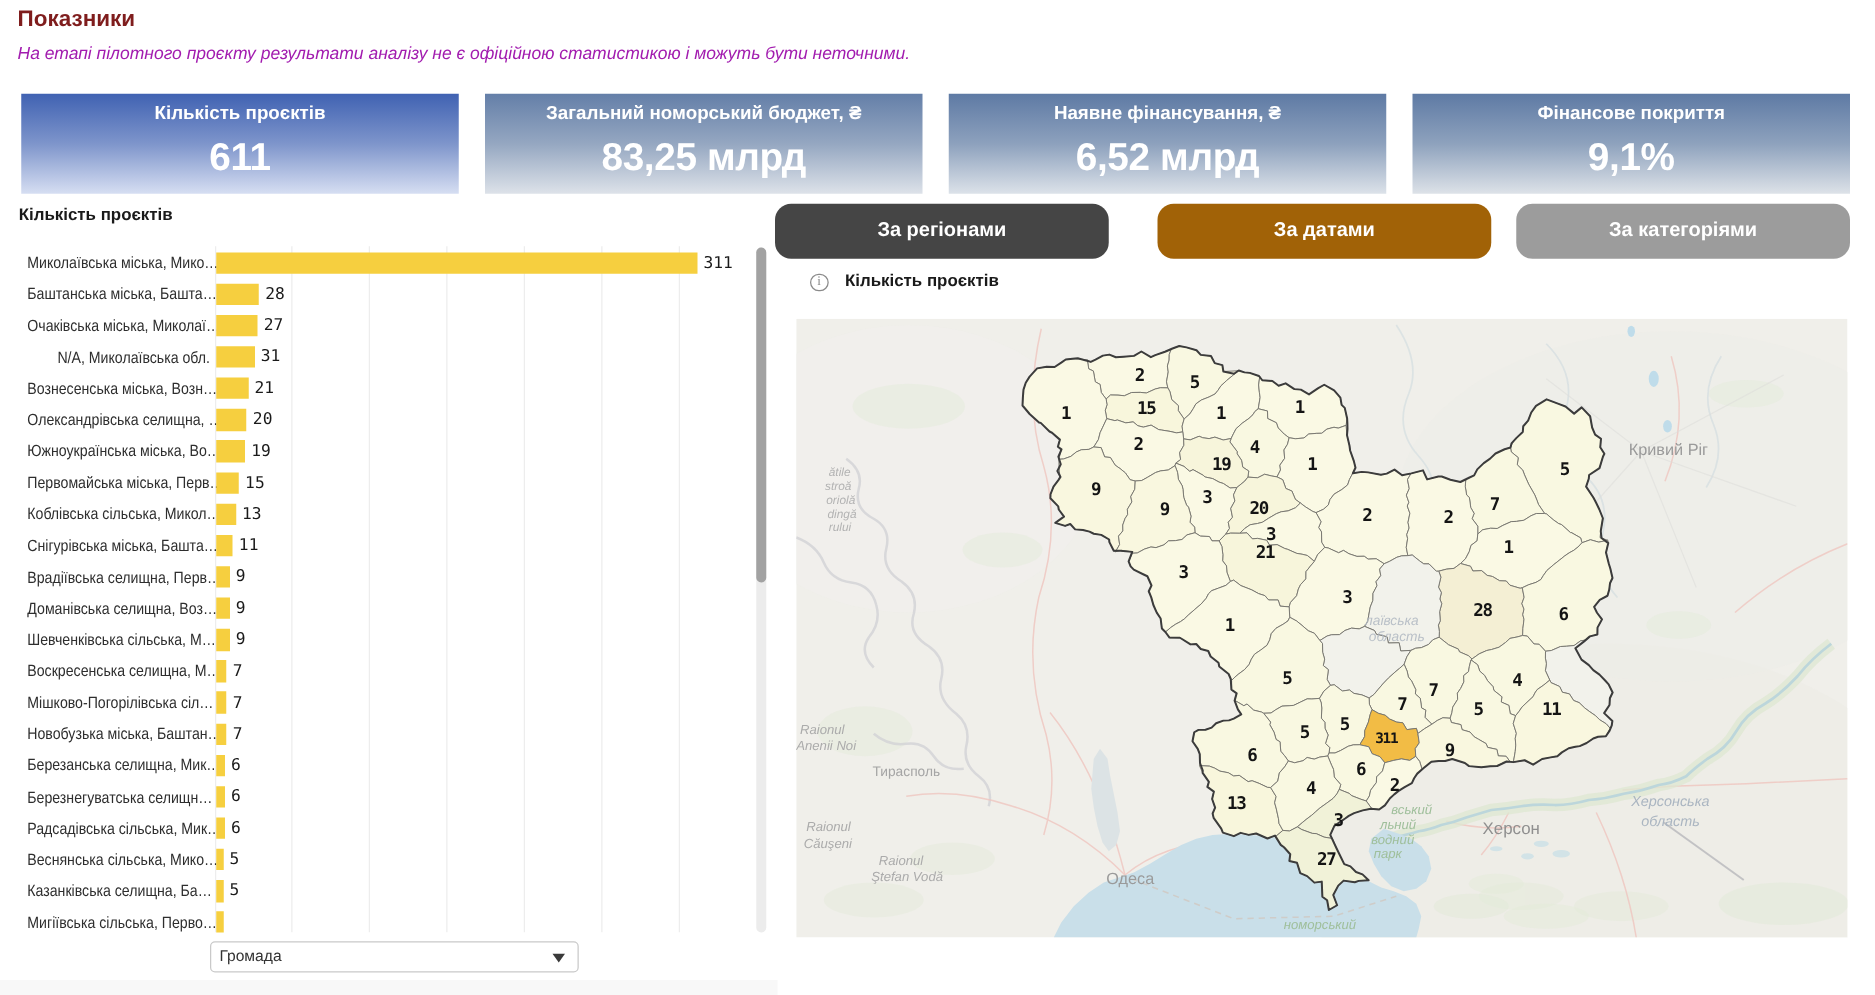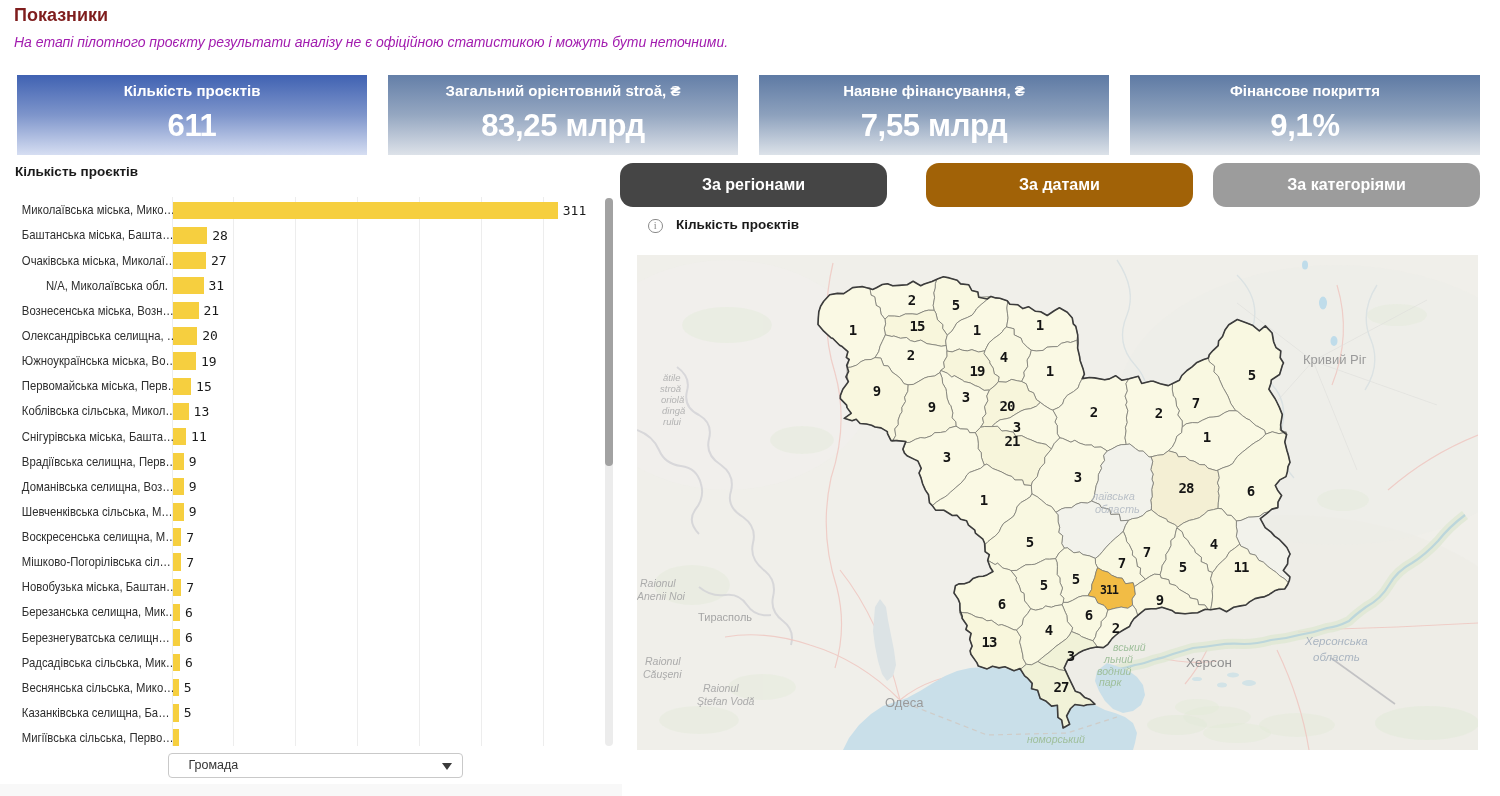--- a/index.html
+++ b/index.html
@@ -13,26 +13,26 @@
 .btn{position:absolute;top:162.5px;width:267px;height:44px;border-radius:13px;color:#fff;font-size:16px;font-weight:bold;text-align:center;line-height:44px}
 </style></head><body>
 <div class="abs" style="left:14px;top:5px;font-size:18px;font-weight:bold;color:#7f1d1d">Показники</div>
 <div class="abs" style="left:14px;top:34px;font-size:14px;font-style:italic;color:#a21caf">На етапі пілотного проєкту результати аналізу не є офіційною статистикою і можуть бути неточними.</div>
 
 <div class="card" style="left:17px;background:linear-gradient(180deg,#4062B2 0%,#7e95cb 50%,#d6def2 100%)">
     <div class="t">Кількість проєктів</div>
     <div class="v">611</div>
   </div>
 <div class="card" style="left:388px;background:linear-gradient(180deg,#647FA8 0%,#95a7c1 50%,#dde2e9 100%)">
-    <div class="t">Загальний орієнтовний stroă, ₴</div>
+    <div class="t">Загальний номорський бюджет, ₴</div>
     <div class="v">83,25 млрд</div>
   </div>
 <div class="card" style="left:759px;background:linear-gradient(180deg,#5E7AA4 0%,#8da1bd 50%,#dce2e9 100%)">
     <div class="t">Наявне фінансування, ₴</div>
-    <div class="v">7,55 млрд</div>
+    <div class="v">6,52 млрд</div>
   </div>
 <div class="card" style="left:1130px;background:linear-gradient(180deg,#5E7AA4 0%,#8ea2bd 50%,#dde2e8 100%)">
     <div class="t">Фінансове покриття</div>
     <div class="v">9,1%</div>
   </div>
 
 <div class="abs" style="left:15px;top:164px;font-size:13.5px;font-weight:bold;color:#1a1a1a">Кількість проєктів</div>
 <div class="abs" style="left:0;top:0;width:620px;height:746px;overflow:hidden">
 <div class="gl" style="left:233.4px"></div>
 <div class="gl" style="left:295.4px"></div>
@@ -102,21 +102,21 @@
 <div class="rbar" style="top:679.1px;width:6.2px"></div>
 <div class="rval" style="top:680.3px;left:183.7px">5</div>
 <div class="rlab" style="top:704.9px">Казанківська селищна, Ба…</div>
 <div class="rbar" style="top:704.2px;width:6.2px"></div>
 <div class="rval" style="top:705.4px;left:183.7px">5</div>
 <div class="rlab" style="top:730.0px">Мигіївська сільська, Перво…</div>
 <div class="rbar" style="top:729.3px;width:6.2px"></div>
 </div>
 <div class="abs" style="left:605px;top:198px;width:8px;height:548px;background:#ECECEC;border-radius:4px"></div>
 <div class="abs" style="left:605px;top:198px;width:8px;height:268px;background:#A2A2A2;border-radius:4px"></div>
-<div class="abs" style="left:167.5px;top:753px;width:295px;height:25px;background:#fff;border:1px solid #c9c9c9;border-radius:4px;font-size:12.5px;color:#333;line-height:23px;padding-left:20px">Громада
+<div class="abs" style="left:167.5px;top:753px;width:295px;height:25px;background:#fff;border:1px solid #c9c9c9;border-radius:4px;font-size:12.5px;color:#333;line-height:23px;padding-left:7px">Громада
 <span style="position:absolute;right:10px;top:9px;width:0;height:0;border-left:5.5px solid transparent;border-right:5.5px solid transparent;border-top:7px solid #3a3a3a"></span></div>
 
 <div class="btn" style="left:620px;background:#454545">За регіонами</div>
 <div class="btn" style="left:926px;background:#a16207">За датами</div>
 <div class="btn" style="left:1213px;background:#9c9c9c">За категоріями</div>
 
 <div class="abs" style="left:648px;top:218.5px;width:14.5px;height:14.5px;border:1.3px solid #8a8a8a;border-radius:50%;color:#8a8a8a;font-size:10.5px;text-align:center;line-height:12px;font-family:'Liberation Serif',serif">i</div>
 <div class="abs" style="left:676px;top:217px;font-size:13.5px;font-weight:bold;color:#1a1a1a">Кількість проєктів</div>
 
 <div class="abs" style="left:637px;top:255px;width:841px;height:495px">

